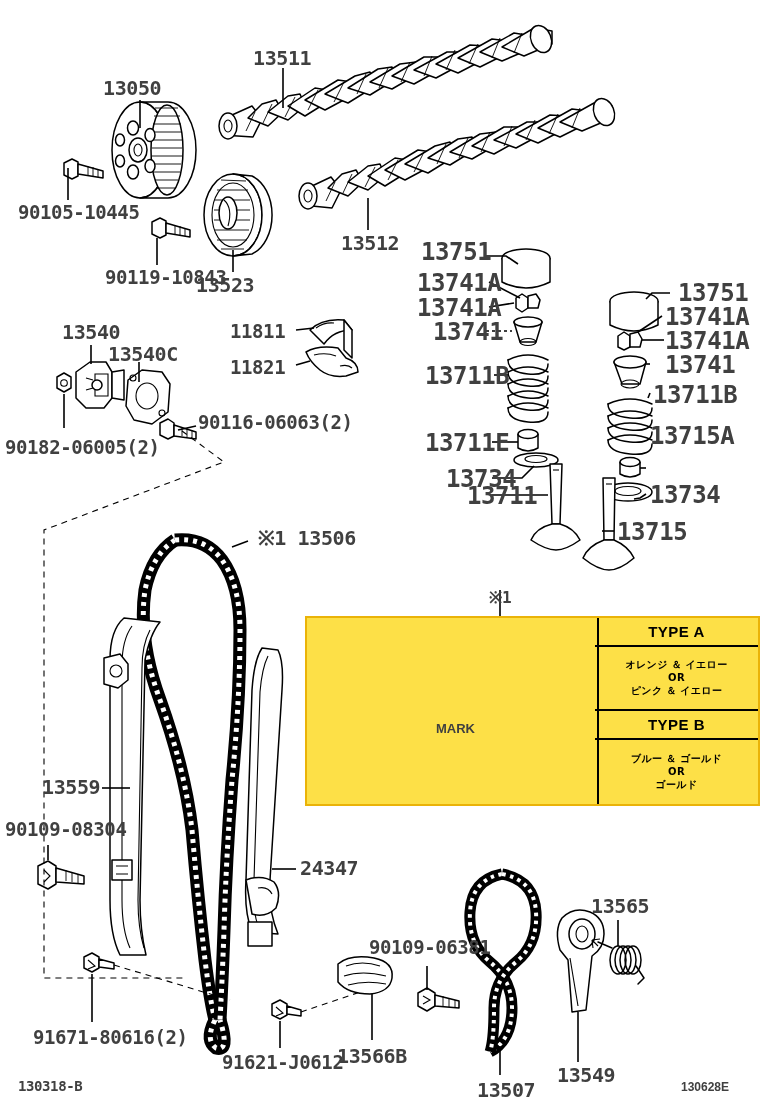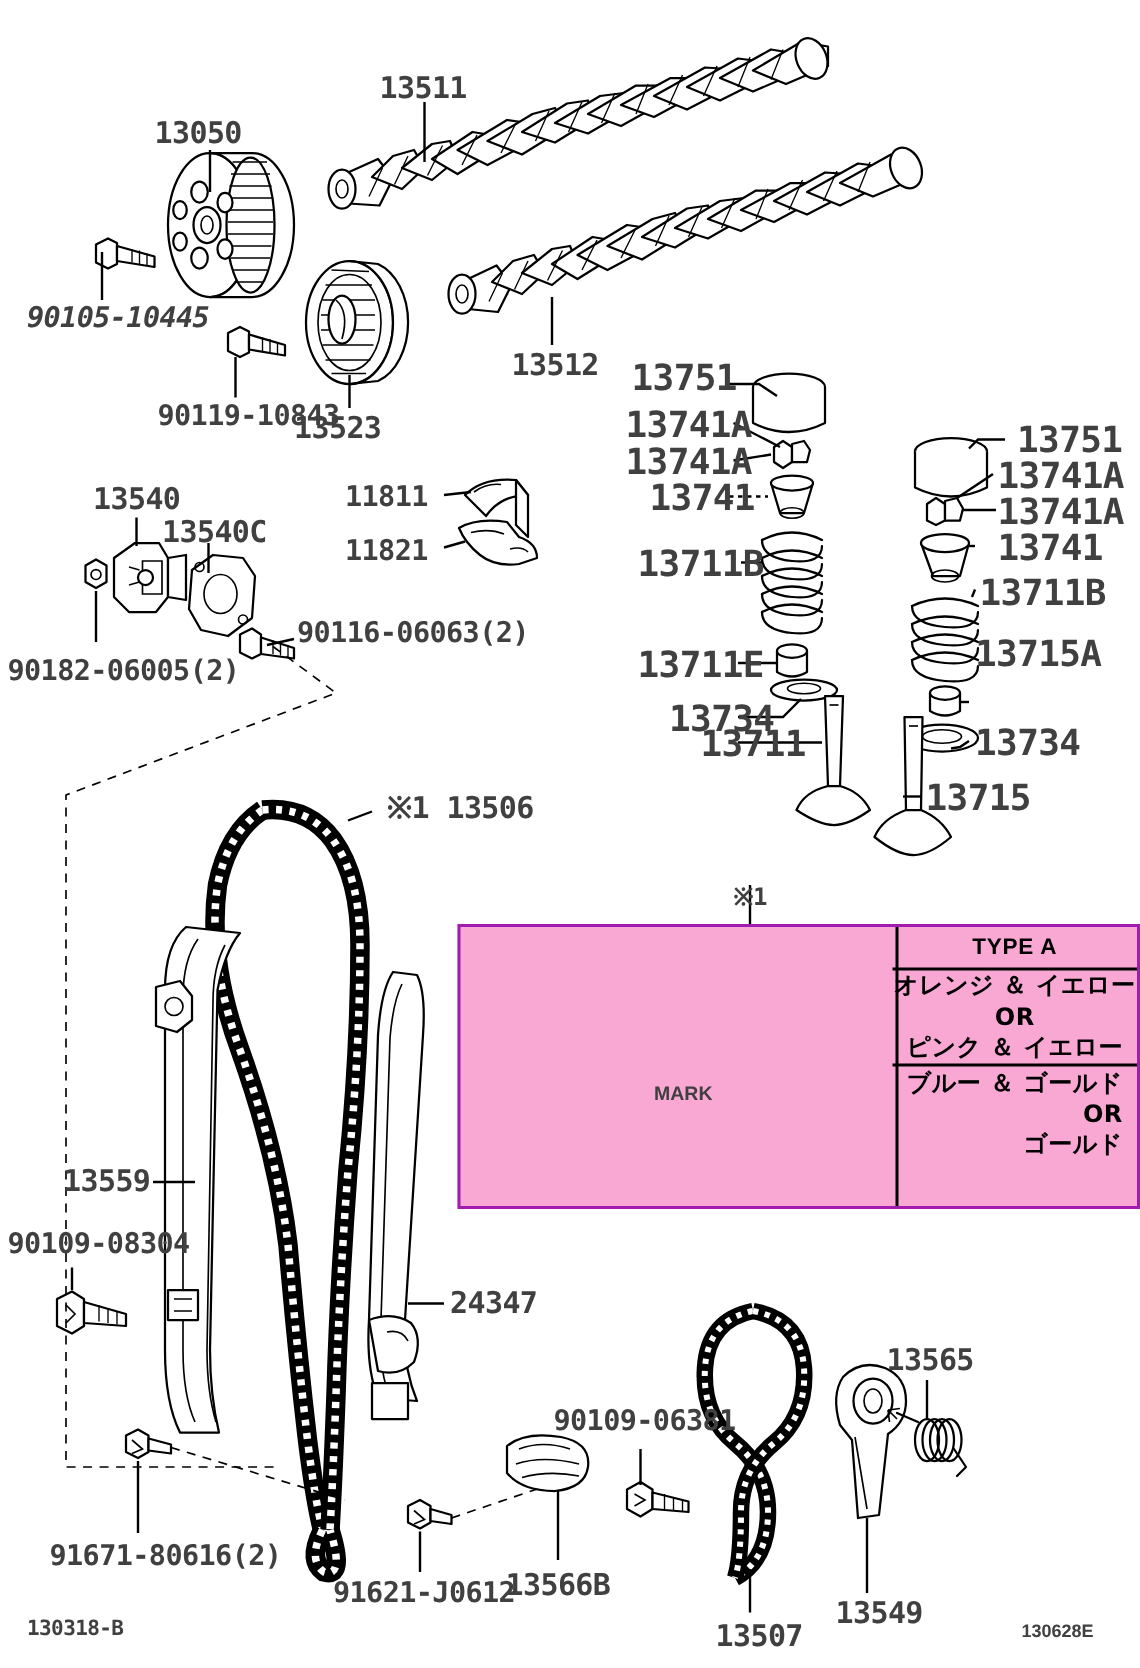--- a/index.html
+++ b/index.html
@@ -28,47 +28,47 @@
   .l20{font-size:20px;}
   .l19{font-size:19px;}
   .l18{font-size:24px;}
   .l17{font-size:14px;}
   .l16{font-size:16px;}
   .l13{font-size:13px;}
   .l12{font-size:12px;}
   
   #tbl{
     position:absolute;
-    border:2px solid #a21caf;
+    border:2px solid #eab308;
     box-sizing:border-box;
-    background:#f9a8d4;
+    background:#fde047;
   }
   #tblLeft{
     position:absolute;left:0;top:0;bottom:0;
     border-right:2px solid #000;box-sizing:border-box;
   }
   #tblRight{
     position:absolute;right:0;top:0;bottom:0;
     display:flex;flex-direction:column;
     box-sizing:border-box;
   }
   .trow{
     display:flex;align-items:center;justify-content:center;
     text-align:center;box-sizing:border-box;
     border-bottom:2px solid #000;
     color:#000;
   }
-  .trow:last-child{border-bottom:none;text-align:right;}
+  .trow:last-child{border-bottom:none;}
   .thead{
     font-family:"Liberation Sans",sans-serif;
     font-weight:700;font-size:15px;letter-spacing:0.5px;
   }
   .tbody{
     font-family:"DejaVu Sans",sans-serif;
-    font-weight:700;font-size:16px;line-height:1.28;
+    font-weight:700;font-size:10px;line-height:1.28;
     letter-spacing:0.3px;
   }
   
   svg.art{position:absolute;left:0;top:0;overflow:visible;}
   .s{fill:none;stroke:#000;stroke-width:1.5;stroke-linejoin:round;stroke-linecap:round;}
   .s2{fill:none;stroke:#000;stroke-width:1.1;}
   .sf{fill:#fff;stroke:#000;stroke-width:1.5;stroke-linejoin:round;}
   .sfk{fill:#000;stroke:#000;stroke-width:1;}
   .thin{fill:none;stroke:#000;stroke-width:0.9;}
   .chainpath{fill:none;stroke:#000;stroke-width:13;}
@@ -476,21 +476,21 @@
       <path d="M664 340 L642 340"></path>
       <path d="M650 364 L646 364"></path>
       <path d="M650 393 L648 398"></path>
       <path d="M646 468 L640 468"></path>
       <path d="M646 494 L640 498 L634 499"></path>
       <path d="M614 531 L602 531"></path>
     </g>
   </svg>
 
   <div class="lbl l20" style="left:103px;top:78px;">13050</div>
-  <div class="lbl l19" style="left:18px;top:203px;font-style:italic;">90105-10445</div>
+  <div class="lbl l19" style="left:18px;top:203px;">90105-10445</div>
   <div class="lbl l19" style="left:105px;top:268px;">90119-10843</div>
   <div class="lbl l20" style="left:196px;top:275px;">13523</div>
   <div class="lbl l20" style="left:253px;top:48px;">13511</div>
   <div class="lbl l20" style="left:341px;top:233px;">13512</div>
 
   <div class="lbl l20" style="left:62px;top:322px;">13540</div>
   <div class="lbl l20" style="left:108px;top:344px;">13540C</div>
   <div class="lbl l19" style="left:5px;top:438px;">90182-06005(2)</div>
   <div class="lbl l19" style="left:198px;top:413px;">90116-06063(2)</div>
 
@@ -533,20 +533,21 @@
     <div id="tblLeft" style="width:292px;"></div>
     <div id="tblRight" style="width:163px;">
       <div class="trow thead" style="height:15.8%;">TYPE A</div>
       <div class="trow tbody" style="height:34.2%;">
         <div>
           <div>オレンジ ＆ イエロー</div>
           <div>OR</div>
           <div>ピンク ＆ イエロー</div>
         </div>
       </div>
+      <div class="trow thead" style="height:15.8%;">TYPE B</div>
       <div class="trow tbody" style="height:34.2%;">
         <div>
           <div>ブルー ＆ ゴールド</div>
           <div>OR</div>
           <div>ゴールド</div>
         </div>
       </div>
     </div>
   </div>
 

